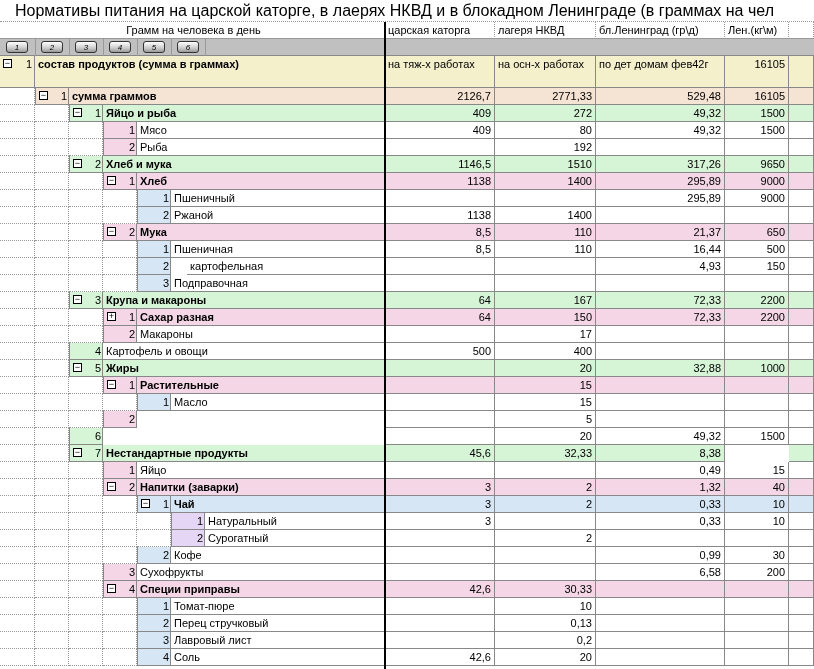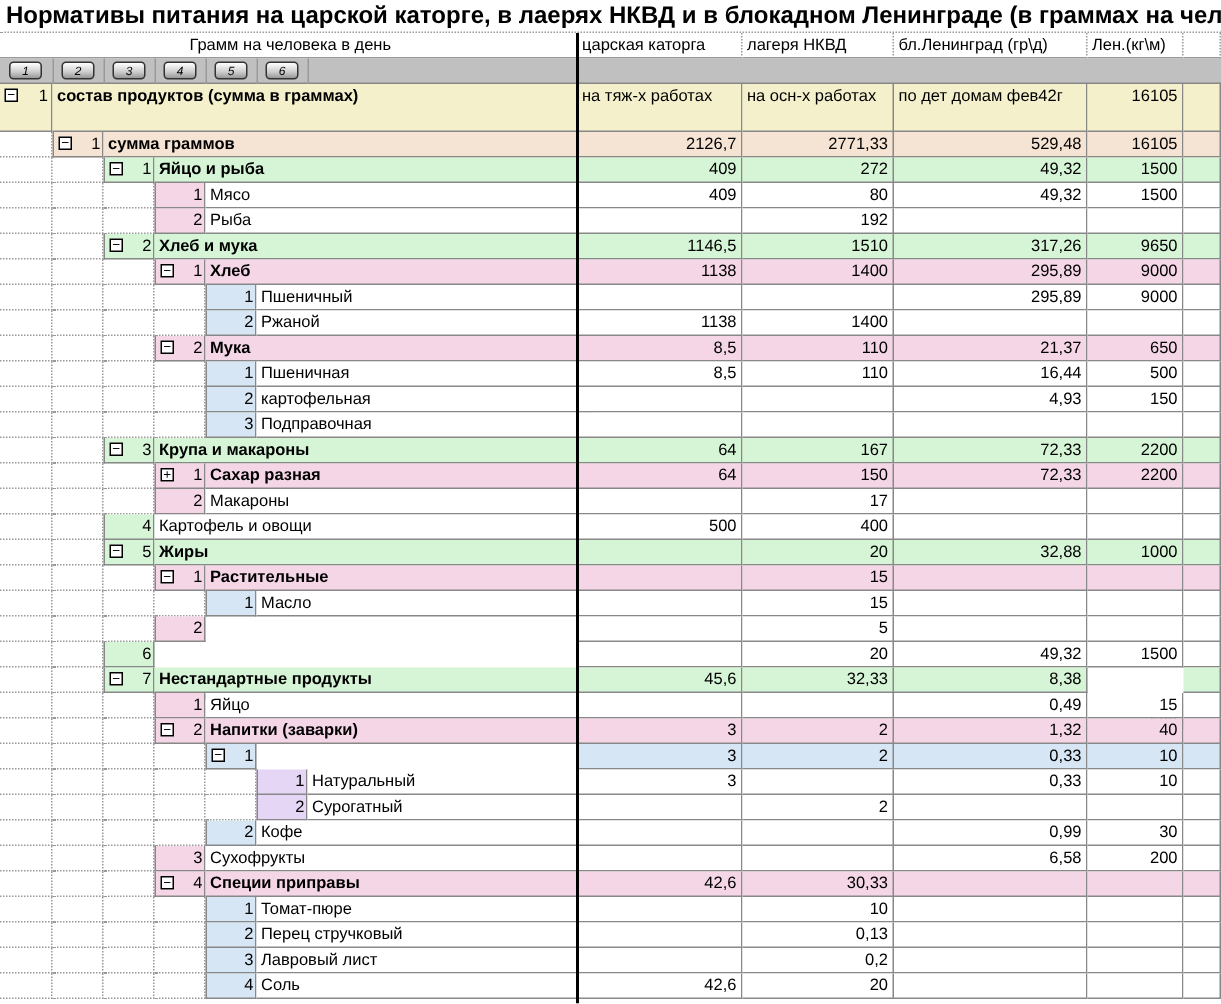--- a/index.html
+++ b/index.html
@@ -1,17 +1,17 @@
 <!DOCTYPE html>
 <html><head>
 <meta charset="utf-8">
 <style>
   html,body{margin:0;padding:0;background:#fff;}
   body{width:814px;height:669px;overflow:hidden;position:relative;font-family:"Liberation Sans","DejaVu Sans",sans-serif;font-size:11px;color:#000;}
-  .title{position:absolute;left:0;top:0;width:814px;height:22px;line-height:22px;font-weight:bold;font-size:16px;white-space:nowrap;overflow:hidden;padding-left:4px;box-sizing:border-box;border-bottom:1px dotted #999;}
+  .title{position:absolute;left:0;top:0;width:814px;height:22px;line-height:22px;font-weight:normal;font-size:16px;white-space:nowrap;overflow:hidden;padding-left:15px;box-sizing:border-box;border-bottom:1px dotted #999;}
   .hdr{position:absolute;top:22px;height:17px;line-height:17px;box-sizing:border-box;border-right:1px dotted #999;border-bottom:1px solid #999;white-space:nowrap;overflow:hidden;padding-left:3px;font-size:11px;}
   .outline-bar{position:absolute;left:0;top:39px;width:814px;height:17px;background:#c0c0c0;border-bottom:1px solid #888;box-sizing:border-box;}
   .obtn{position:absolute;top:2px;width:22px;height:12px;border:1px solid #333;border-radius:3px;background:linear-gradient(#fff,#ccc 60%,#999);font-size:8px;font-style:italic;text-align:center;line-height:12px;box-sizing:border-box;cursor:pointer;}
   .osep{position:absolute;top:0;width:1px;height:17px;background:#999;}
   .vline{position:absolute;top:22px;width:1px;height:647px;}
   .row{position:absolute;left:0;width:814px;height:17px;}
   .cell{position:absolute;top:0;height:17px;box-sizing:border-box;line-height:16px;white-space:nowrap;overflow:hidden;border-bottom:1px solid #888;}
   .gcell{border-bottom:1px dotted #999;}
   .num{text-align:right;padding-right:3px;}
   .lbl{padding-left:3px;}
@@ -211,21 +211,21 @@
       <div class="cell num c-white" style="left: 789px; width: 25px; border-right: 1px solid rgb(136, 136, 136);"></div>
     </div>
     <div class="row" style="top: 258px;">
       <div class="cell gcell" style="left: 0px; width: 35px; border-right: 1px dotted rgb(153, 153, 153);"></div>
       <div class="cell gcell" style="left: 35px; width: 34px; border-right: 1px dotted rgb(153, 153, 153);"></div>
       <div class="cell gcell" style="left: 69px; width: 34px; border-right: 1px dotted rgb(153, 153, 153);"></div>
       <div class="cell gcell" style="left: 103px; width: 34px; border-right: 1px dotted rgb(153, 153, 153);"></div>
       <div class="cell c-blue" style="left: 137px; width: 34px; border-right: 1px solid rgb(136, 136, 136); border-left: 1px solid rgb(136, 136, 136);">
         <div class="idx" style="left: 14px; width: 20px;">2</div>
       </div>
-      <div class="cell lbl c-white" style="left: 171px; width: 224px;">картофельная</div>
+      <div class="cell lbl c-white" style="left: 187px; width: 224px;">картофельная</div>
       <div class="cell num c-white" style="left: 385px; width: 110px; border-right: 1px solid rgb(136, 136, 136);"></div>
       <div class="cell num c-white" style="left: 495px; width: 101px; border-right: 1px solid rgb(136, 136, 136);"></div>
       <div class="cell num c-white" style="left: 596px; width: 129px; border-right: 1px solid rgb(136, 136, 136);">4,93</div>
       <div class="cell num c-white" style="left: 725px; width: 64px; border-right: 1px solid rgb(136, 136, 136);">150</div>
       <div class="cell num c-white" style="left: 789px; width: 25px; border-right: 1px solid rgb(136, 136, 136);"></div>
     </div>
     <div class="row" style="top: 275px;">
       <div class="cell gcell" style="left: 0px; width: 35px; border-right: 1px dotted rgb(153, 153, 153);"></div>
       <div class="cell gcell" style="left: 35px; width: 34px; border-right: 1px dotted rgb(153, 153, 153);"></div>
       <div class="cell gcell" style="left: 69px; width: 34px; border-right: 1px dotted rgb(153, 153, 153);"></div>
@@ -411,20 +411,21 @@
     </div>
     <div class="row" style="top: 496px;">
       <div class="cell gcell" style="left: 0px; width: 35px; border-right: 1px dotted rgb(153, 153, 153);"></div>
       <div class="cell gcell" style="left: 35px; width: 34px; border-right: 1px dotted rgb(153, 153, 153);"></div>
       <div class="cell gcell" style="left: 69px; width: 34px; border-right: 1px dotted rgb(153, 153, 153);"></div>
       <div class="cell gcell" style="left: 103px; width: 34px; border-right: 1px dotted rgb(153, 153, 153);"></div>
       <div class="cell c-blue" style="left: 137px; width: 34px; border-right: 1px solid rgb(136, 136, 136); border-left: 1px solid rgb(136, 136, 136);">
         <div class="toggle" style="left: 3px;">−</div>
         <div class="idx" style="left: 14px; width: 20px;">1</div>
       </div>
+      <div class="cell lbl c-blue bold" style="left: 171px; width: 214px;">Чай</div>
       <div class="cell num c-blue" style="left: 385px; width: 110px; border-right: 1px solid rgb(136, 136, 136);">3</div>
       <div class="cell num c-blue" style="left: 495px; width: 101px; border-right: 1px solid rgb(136, 136, 136);">2</div>
       <div class="cell num c-blue" style="left: 596px; width: 129px; border-right: 1px solid rgb(136, 136, 136);">0,33</div>
       <div class="cell num c-blue" style="left: 725px; width: 64px; border-right: 1px solid rgb(136, 136, 136);">10</div>
       <div class="cell num c-blue" style="left: 789px; width: 25px; border-right: 1px solid rgb(136, 136, 136);"></div>
     </div>
     <div class="row" style="top: 513px;">
       <div class="cell gcell" style="left: 0px; width: 35px; border-right: 1px dotted rgb(153, 153, 153);"></div>
       <div class="cell gcell" style="left: 35px; width: 34px; border-right: 1px dotted rgb(153, 153, 153);"></div>
       <div class="cell gcell" style="left: 69px; width: 34px; border-right: 1px dotted rgb(153, 153, 153);"></div>

